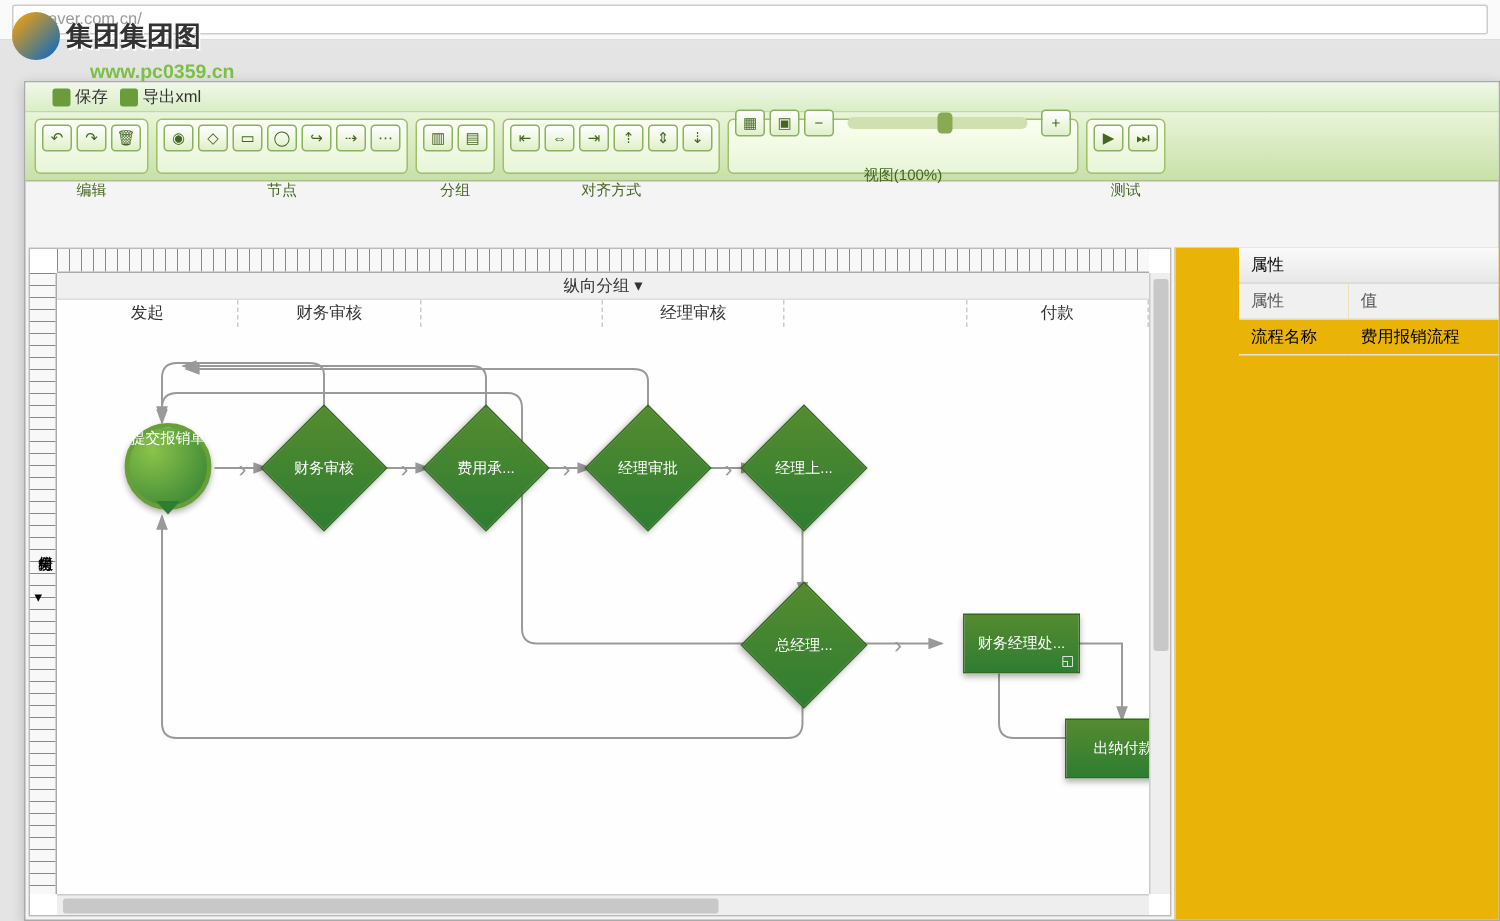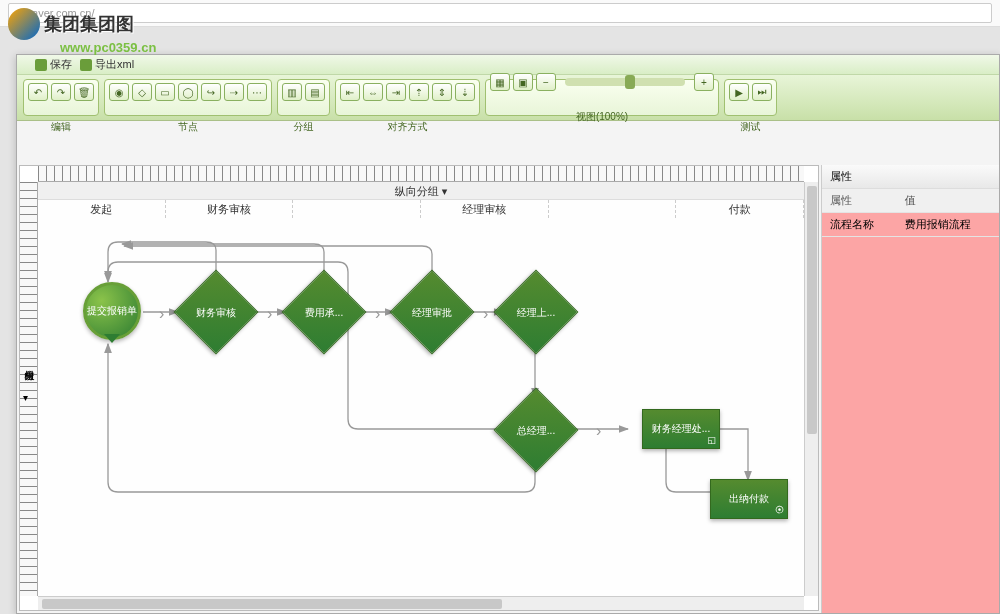--- a/index.html
+++ b/index.html
@@ -42,31 +42,31 @@
 .scrollbar-h { position: absolute; bottom: 0; left: 18px; right: 14px; height: 14px; background: #eee; border-top: 1px solid #ccc; display:flex; align-items:center; }
 .scrollbar-h .thumb { width: 60%; height: 10px; background: #c8c8c8; margin-left: 4px; border-radius: 2px; }
 .scrollbar-v { position: absolute; top: 16px; right: 0; bottom: 14px; width: 14px; background: #eee; border-left: 1px solid #ccc; }
 .scrollbar-v .thumb { width: 10px; height: 60%; background: #c8c8c8; margin: 4px auto 0; border-radius: 2px; }
 
 .group-header { position: absolute; top: 0; left: 0; right: 0; height: 18px; text-align: center; font-size: 11px; color: #333; background: #f0f0f0; border-bottom: 1px solid #ddd; line-height: 18px; }
 .lane-headers { position: absolute; top: 18px; left: 0; right: 0; height: 18px; display: flex; }
 .lane-headers div { flex: 1; text-align: center; font-size: 11px; color: #333; border-right: 1px dashed #ccc; line-height: 18px; }
 
 .flow-node { position: absolute; }
-.node-circle { width: 58px; height: 58px; border-radius: 50%; background: radial-gradient(circle at 30% 30%, #8bc34a, #2e7d32); color: #fff; font-size: 10px; display: flex; align-items: center; justify-content: center; text-align: center; box-shadow: 0 2px 4px rgba(0,0,0,.3); border: 3px solid #689f38; position: relative; }
+.node-circle { width: 58px; height: 58px; border-radius: 50%; background: radial-gradient(circle at 30% 30%, #8bc34a, #2e7d32); color: #fff; font-size: 10px; display: flex; align-items: flex-start; justify-content: center; text-align: center; box-shadow: 0 2px 4px rgba(0,0,0,.3); border: 3px solid #689f38; position: relative; }
 .node-circle::after { content:''; position:absolute; bottom:-6px; left:50%; transform:translateX(-50%); width:0;height:0; border-left:8px solid transparent; border-right:8px solid transparent; border-top:9px solid #2e7d32; }
 .node-diamond { width: 60px; height: 60px; transform: rotate(45deg); background: linear-gradient(135deg, #558b2f, #2e7d32); box-shadow: 0 2px 4px rgba(0,0,0,.3); border: 1px solid #33691e; }
 .node-diamond span { display: block; transform: rotate(-45deg); color: #fff; font-size: 10px; text-align: center; line-height: 60px; width: 60px; white-space: nowrap; overflow: hidden; }
 .node-rect { width: 78px; height: 40px; background: linear-gradient(#558b2f, #2e7d32); border: 1px solid #33691e; color: #fff; font-size: 10px; display: flex; align-items: center; justify-content: center; box-shadow: 0 2px 4px rgba(0,0,0,.3); position: relative; }
 .node-rect .corner { position:absolute; bottom:3px; right:3px; font-size:9px; }
 
 svg.arrows { position: absolute; top: 0; left: 0; width: 100%; height: 100%; pointer-events: none; }
 svg.arrows path { stroke: #999; stroke-width: 1.3; fill: none; marker-end: url(#arrowhead); }
 
-.prop-panel { width: 178px; background: #fca5a5; border-left: 1px solid #ccc; }
+.prop-panel { width: 216px; background: #eab308; border-left: 1px solid #ccc; padding-left: 42px; }
 .prop-panel .ptitle { font-size: 11px; padding: 4px 8px; background: linear-gradient(#fafafa,#e8e8e8); border-bottom: 1px solid #ddd; }
 .prop-panel table { width: 100%; font-size: 11px; border-collapse: collapse; }
 .prop-panel th, .prop-panel td { padding: 4px 8px; text-align: left; border-bottom: 1px solid #e4e4e4; }
 .prop-panel th { background: #f0f0f0; font-weight: normal; color: #555; }
 
 .arrow-dot { font-size: 16px; color: #999; position: absolute; }
 </style>
 </head>
 <body>
 

